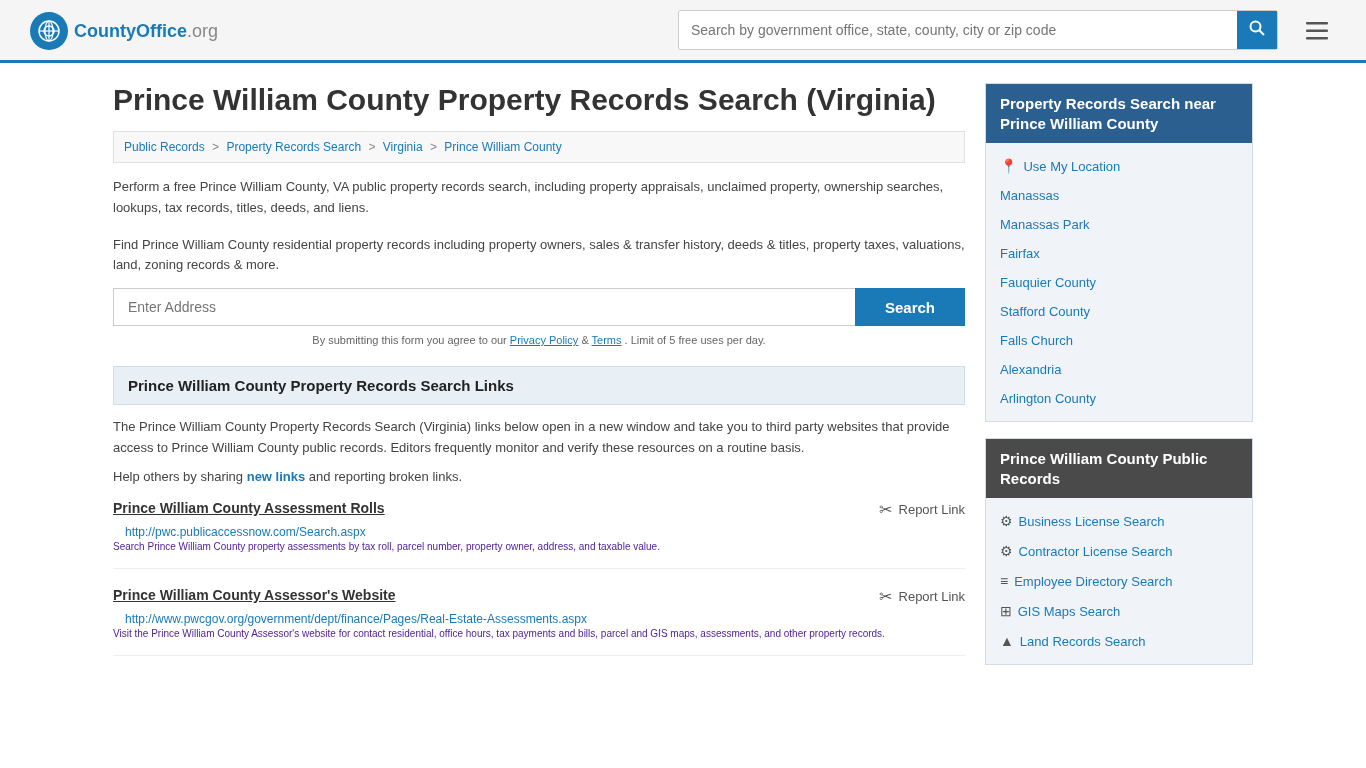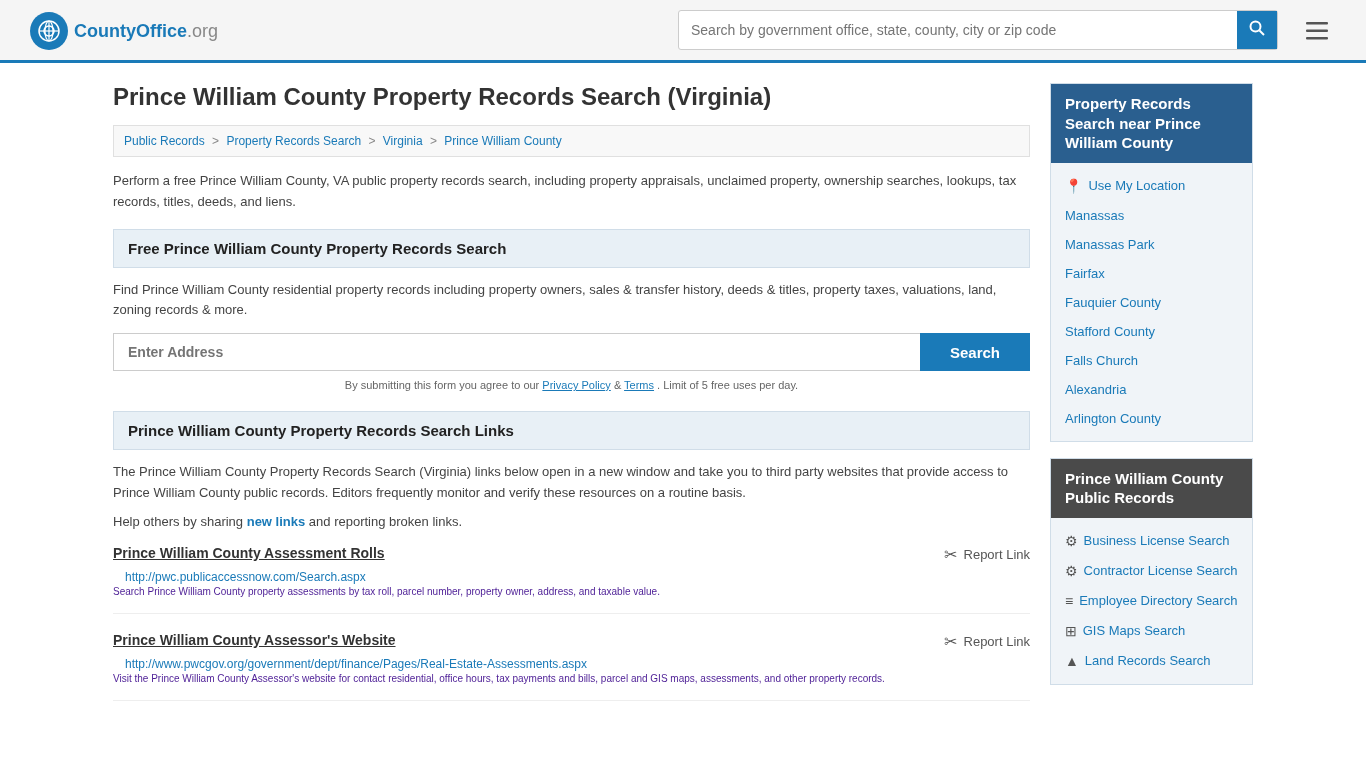--- a/index.html
+++ b/index.html
@@ -78,27 +78,27 @@
       max-width: 1200px;
       margin: 0 auto;
       padding: 20px 30px;
       display: flex;
       gap: 20px;
     }
     .content-area {
       flex: 1;
     }
     .sidebar {
-      width: 203px;
+      width: 268px;
       flex-shrink: 0;
     }
 
     
     .page-title {
-      font-size: 24px;
+      font-size: 30px;
       font-weight: bold;
       color: #333;
       margin-bottom: 14px;
     }
 
     
     .breadcrumb {
       font-size: 12px;
       color: #555;
       margin-bottom: 14px;
@@ -145,21 +145,20 @@
       margin-bottom: 8px;
     }
     .address-input {
       flex: 1;
       border: 1px solid #ccc;
       border-right: none;
       padding: 10px 14px;
       font-size: 14px;
       outline: none;
       color: #666;
-      font-weight: bold;
     }
     .search-btn {
       background: #1a7ab8;
       color: white;
       border: none;
       padding: 10px 30px;
       font-size: 15px;
       cursor: pointer;
       font-weight: bold;
     }
@@ -323,21 +322,20 @@
       <a href="#">Property Records Search</a>
       <span> &gt; </span>
       <a href="#">Virginia</a>
       <span> &gt; </span>
       <a href="#">Prince William County</a>
     </div>
 
     <p class="description">Perform a free Prince William County, VA public property records search, including property appraisals, unclaimed property, ownership searches, lookups, tax records, titles, deeds, and liens.</p>
 
     <div class="search-section">
-      <div class="section-header">Free Prince William County Property Records Search</div>
       <p class="search-description">Find Prince William County residential property records including property owners, sales &amp; transfer history, deeds &amp; titles, property taxes, valuations, land, zoning records &amp; more.</p>
       <div class="address-search-row">
         <input class="address-input" type="text" placeholder="Enter Address" style="">
         <button class="search-btn">Search</button>
       </div>
       <div class="form-disclaimer">
         <span>By submitting this form you agree to our </span>
         <a href="#">Privacy Policy</a>
         <span> &amp; </span>
         <a href="#">Terms</a>

